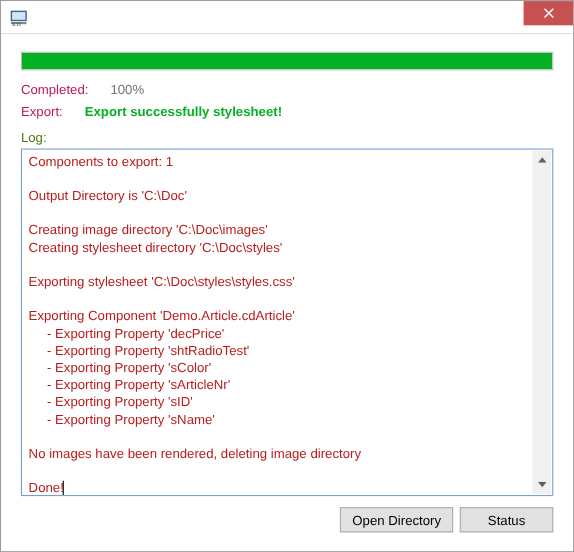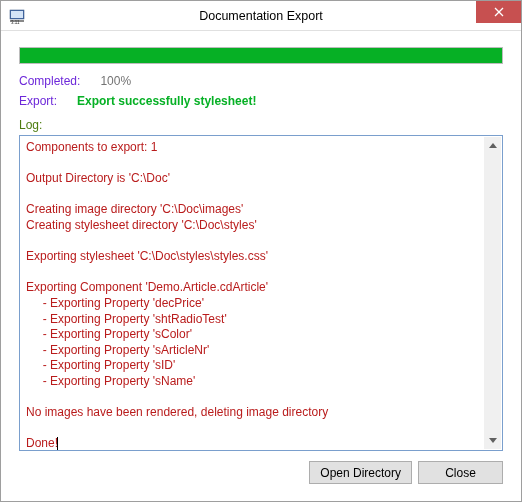--- a/index.html
+++ b/index.html
@@ -9,21 +9,21 @@
     .titlebar-icon { width: 18px; height: 18px; margin-left: 7px; display: flex; align-items: center; justify-content: center; }
     .titlebar-title { position: absolute; left: 0; right: 0; text-align: center; font-size: 12.5px; color: #000; pointer-events: none; }
     .close-btn { position: absolute; right: 0; top: 0; width: 45px; height: 22px; background: #c75050; color: #fff; display: flex; align-items: center; justify-content: center; cursor: pointer; }
     
     .content { padding: 16px 18px 12px 18px; }
     
     .progress-bar { width: 100%; height: 17px; background: #e6e6e6; border: 1px solid #bcbcbc; margin-bottom: 10px; position: relative; overflow: hidden; }
     .progress-fill { height: 100%; background: #06b025; }
     
     .info-row { margin-bottom: 6px; display: flex; align-items: baseline; }
-    .info-label { color: #6d28d9; }
+    .info-label { color: #be185d; }
     .completed-value { font-weight: normal; margin-left: 20px; color: #737373; }
     .status-value { color: #06b025; font-weight: bold; margin-left: 20px; }
     
     .log-label { margin-top: 10px; margin-bottom: 3px; color: #4d7c0f; }
     
     .log-box { width: 100%; height: 316px; border: 1px solid #7a9fcd; padding: 4px 6px; font-family: "Segoe UI", Tahoma, sans-serif; font-size: 12px; color: #b91c1c; position: relative; overflow: hidden; background: #fff; }
     .log-text-area { white-space: pre; line-height: 1.3; }
     .log-scroll { position: absolute; right: 1px; top: 1px; bottom: 1px; width: 17px; background: #f0f0f0; }
     .scroll-arrow { height: 17px; color: #606060; font-size: 9px; display: flex; align-items: center; justify-content: center; }
     .scroll-arrow.up { position: absolute; top: 0; width: 100%; }
@@ -38,21 +38,20 @@
 
 <div class="titlebar">
   <div class="titlebar-icon">
     <svg width="16" height="16" viewBox="0 0 16 16">
       <rect x="1" y="2" width="14" height="9" fill="#4a6ea9" stroke="#2a4a7a" stroke-width="0.5"></rect>
       <rect x="2" y="3" width="12" height="7" fill="#d4e4f7"></rect>
       <rect x="1" y="12" width="14" height="2" fill="#888"></rect>
       <text x="2" y="15.5" font-size="4.5" fill="#333">3.11</text>
     </svg>
   </div>
-  <div class="titlebar-title">Documentation Export</div>
   <div class="close-btn">
     <svg width="10" height="10" viewBox="0 0 10 10">
       <line x1="1" y1="1" x2="9" y2="9" stroke="#fff" stroke-width="1.3"></line>
       <line x1="9" y1="1" x2="1" y2="9" stroke="#fff" stroke-width="1.3"></line>
     </svg>
   </div>
 </div>
 
 <div class="content">
 
@@ -102,16 +101,16 @@
       <div class="scroll-arrow down">
         <svg width="8" height="5" viewBox="0 0 8 5">
             <polygon points="0,0 8,0 4,5" fill="#606060"></polygon>
           </svg>
       </div>
     </div>
   </div>
 
   <div class="button-row">
     <button class="btn">Open Directory</button>
-    <button class="btn">Close</button>
+    <button class="btn">Status</button>
   </div>
 
 </div>
 
 </body></html>

